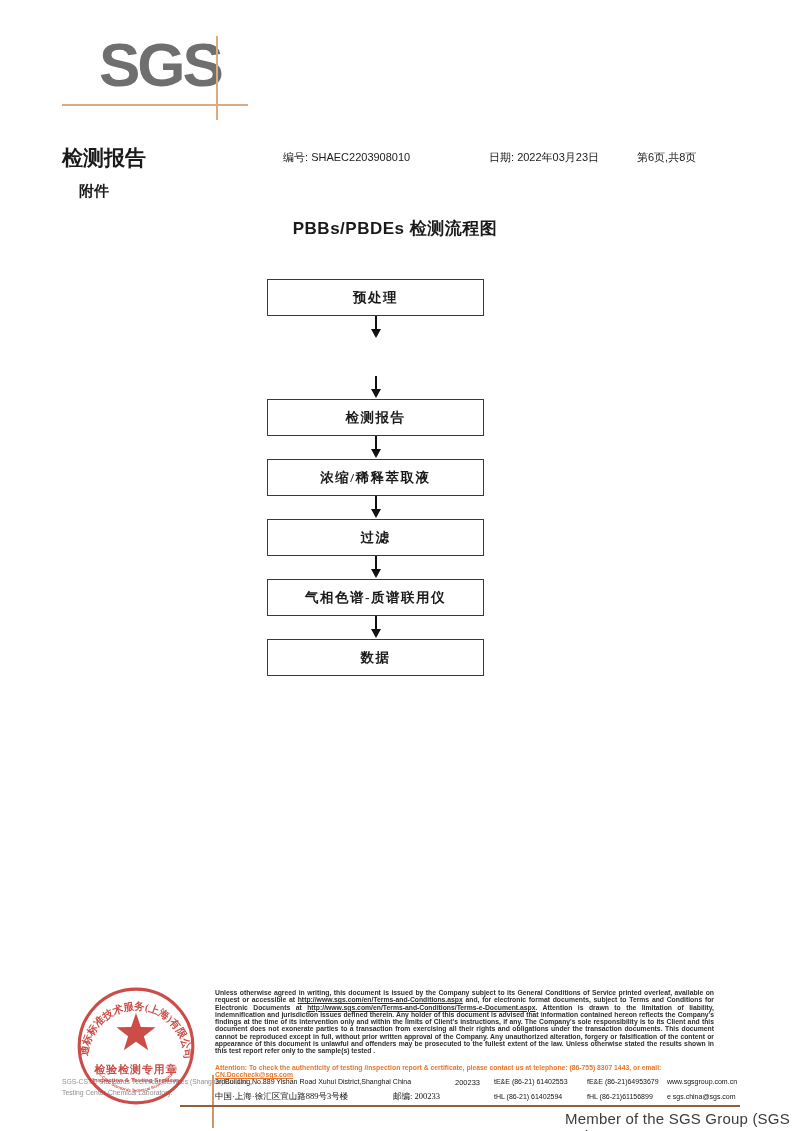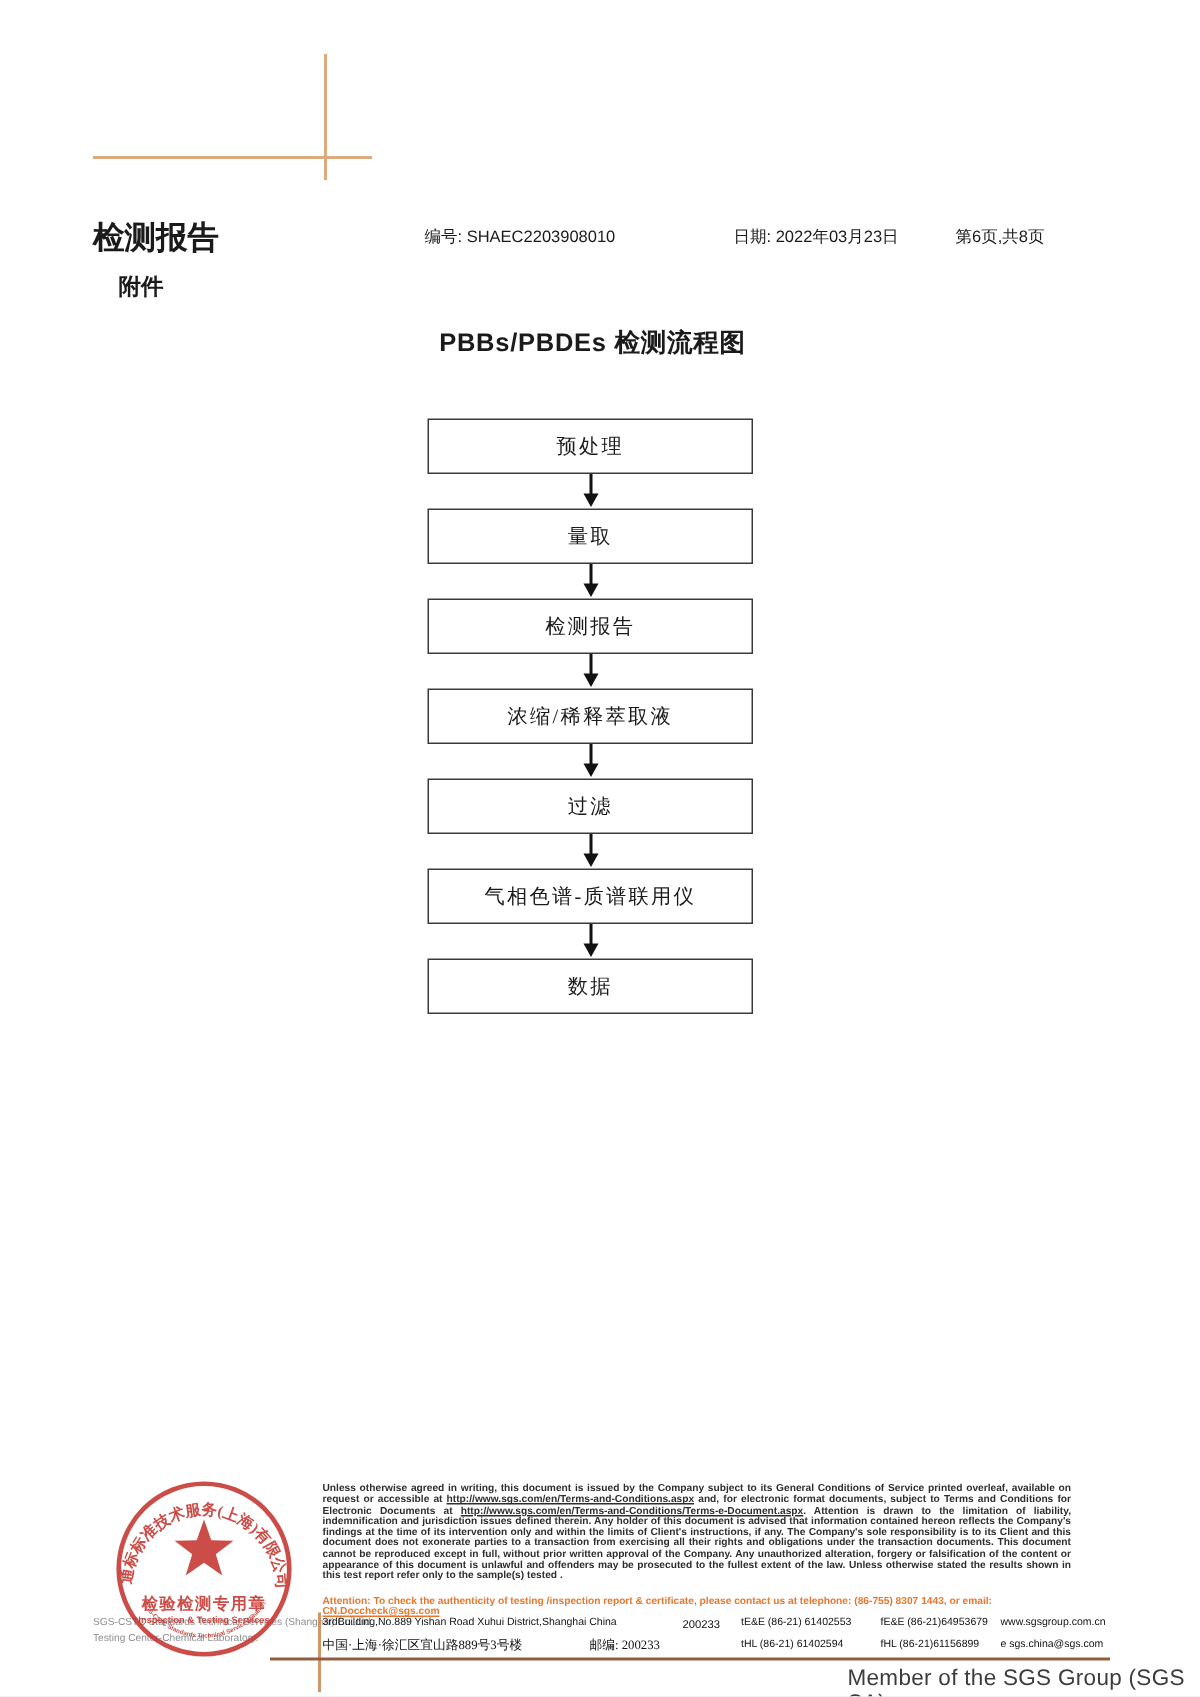--- a/index.html
+++ b/index.html
@@ -29,21 +29,21 @@
   .hdr-page { left:637px; }
   .attachment {
     position:absolute; left:62px; top:182px;
     font-family:"Liberation Serif", serif; font-weight:bold; font-size:15px;padding-left:17px;
   }
   
   .fc-title {
     position:absolute; left:0; top:217px; width:790px; text-align:center;
     font-weight:bold; font-size:17px; letter-spacing:0.5px;
   }
-  .flowchart { position:absolute; left:285px; top:279px; width:217px; height:294px; }
+  .flowchart { position:absolute; left:267px; top:279px; width:217px; height:294px;font-weight:bold; }
   .fbox {
     position:absolute; left:0; width:215px; height:35px;
     border:1px solid #3a3a3a; background:#fff;
     display:flex; align-items:center; justify-content:center;
     font-family:"Liberation Serif", serif; font-size:13.5px; letter-spacing:1.5px;
   }
   .arrow { position:absolute; left:50%; margin-left:-6px; width:12px; height:22px; }
   .arrow .stem { position:absolute; left:5px; top:0; width:2px; height:14px; background:#111; }
   .arrow .head {
     position:absolute; left:1px; top:13px; width:0; height:0;
@@ -81,37 +81,37 @@
   .member {
     position:absolute; left:543px; top:1110px;
     font-size:15px; color:#3c3c3c; letter-spacing:0.2px;padding-left:22px;
   }
 </style>
 </head>
 <body>
 
 <div class="page">
 
+  <div class="sgs-logo">SGS</div>
   <div class="reg-h logo-reg-h"></div>
   <div class="reg-v logo-reg-v"></div>
 
   <div class="report-title">检测报告</div>
   <div class="hdr-item hdr-no"><span>编号:</span> <span>SHAEC2203908010</span></div>
   <div class="hdr-item hdr-date"><span>日期:</span> <span>2022年03月23日</span></div>
   <div class="hdr-item hdr-page">第6页,共8页</div>
   <div class="attachment">附件</div>
 
   <div class="fc-title">PBBs/PBDEs 检测流程图</div>
   <div class="flowchart">
     <div class="fbox" style="top:0">预处理</div>
     <div class="arrow" style="top:37px">
         <div class="stem"></div>
         <div class="head"></div>
       </div>
-    <div class="fbox" style="top:60px">量取</div>
     <div class="arrow" style="top:97px">
         <div class="stem"></div>
         <div class="head"></div>
       </div>
     <div class="fbox" style="top:120px">检测报告</div>
     <div class="arrow" style="top:157px">
         <div class="stem"></div>
         <div class="head"></div>
       </div>
     <div class="fbox" style="top:180px">浓缩/稀释萃取液</div>

